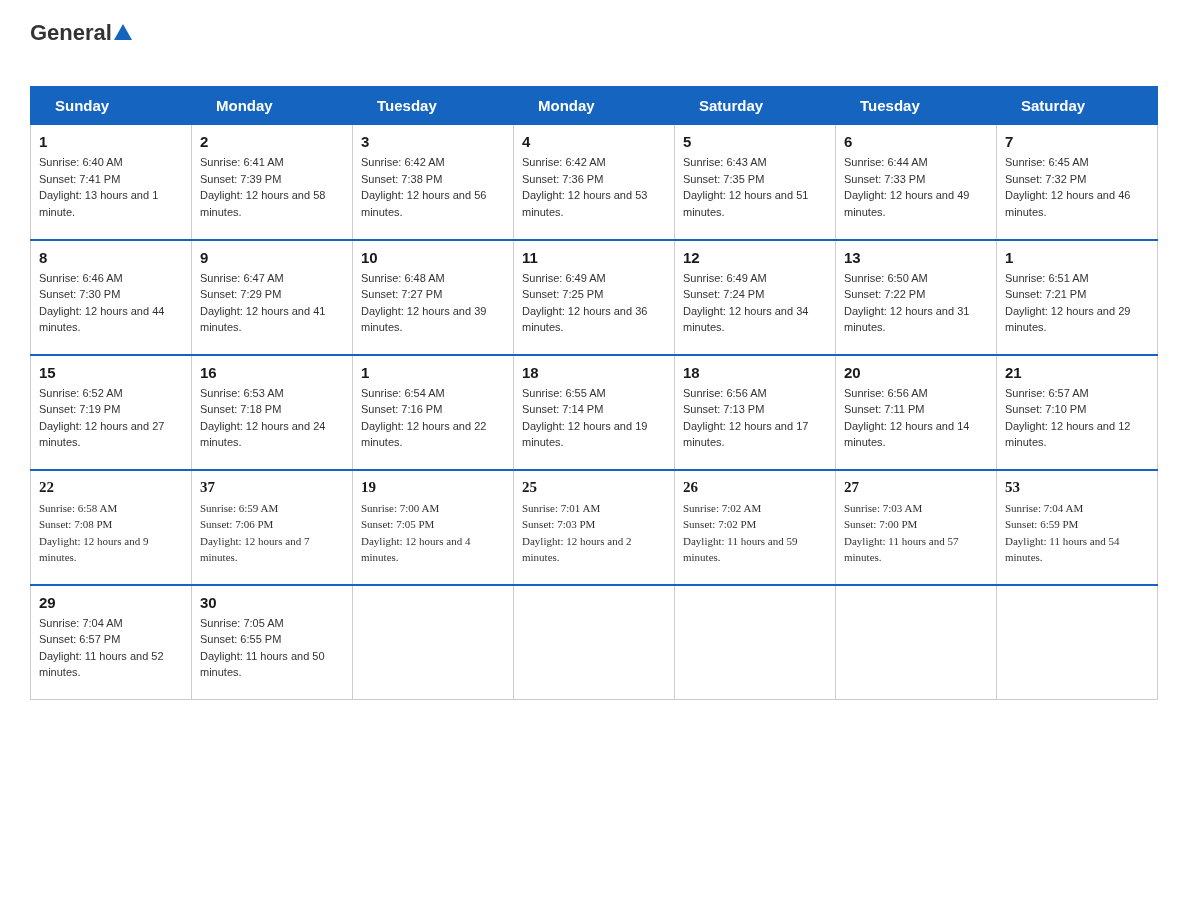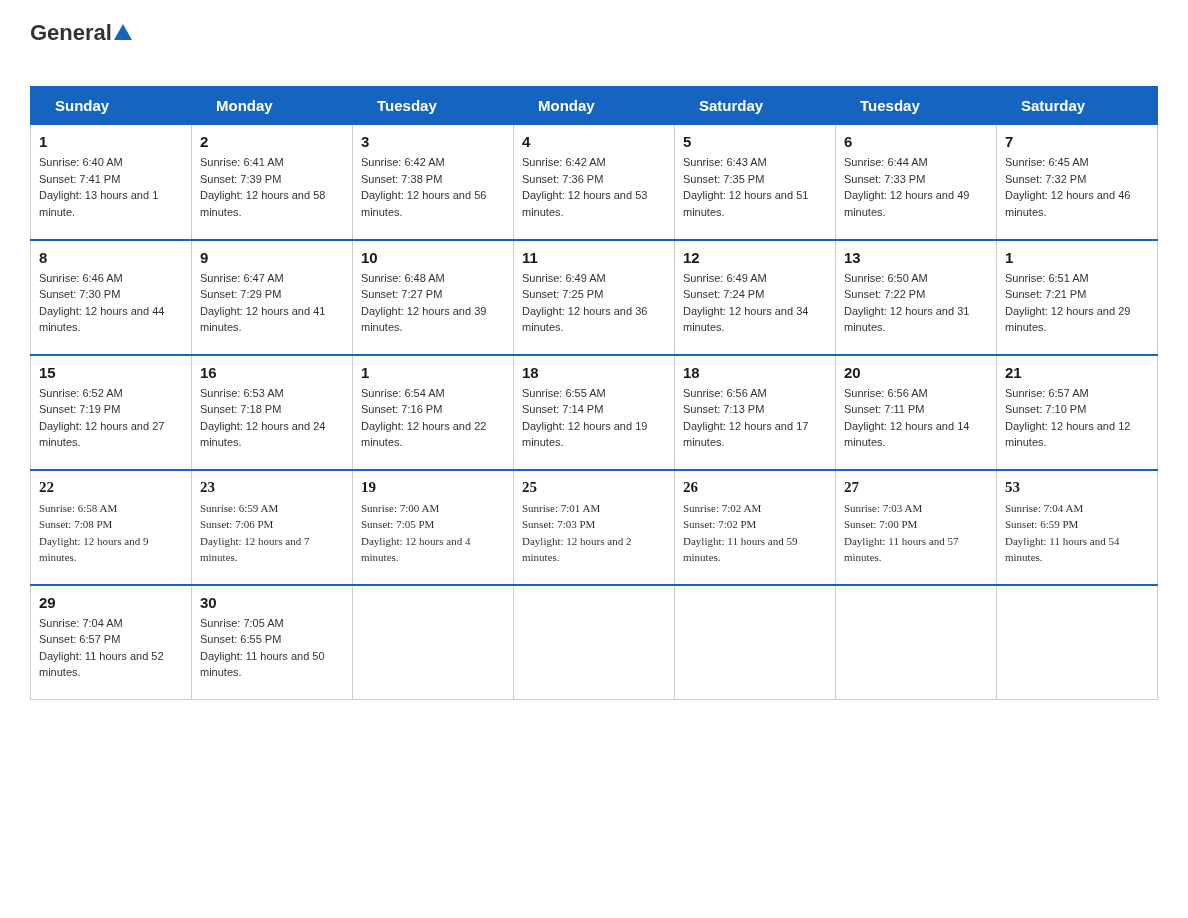--- a/index.html
+++ b/index.html
@@ -307,21 +307,21 @@
       <tr style="border-bottom: 2px solid rgb(21, 101, 192); font-family: Liberation Serif, serif;">
         <td>
         <span class="day-number">22</span>
         <div class="day-info">
           Sunrise: 6:58 AM<br>
           Sunset: 7:08 PM<br>
           Daylight: 12 hours and 9 minutes.
         </div>
       </td>
         <td>
-        <span class="day-number">23</span>
+        <span class="day-number">37</span>
         <div class="day-info">
           Sunrise: 6:59 AM<br>
           Sunset: 7:06 PM<br>
           Daylight: 12 hours and 7 minutes.
         </div>
       </td>
         <td>
         <span class="day-number">19</span>
         <div class="day-info">
           Sunrise: 7:00 AM<br>

